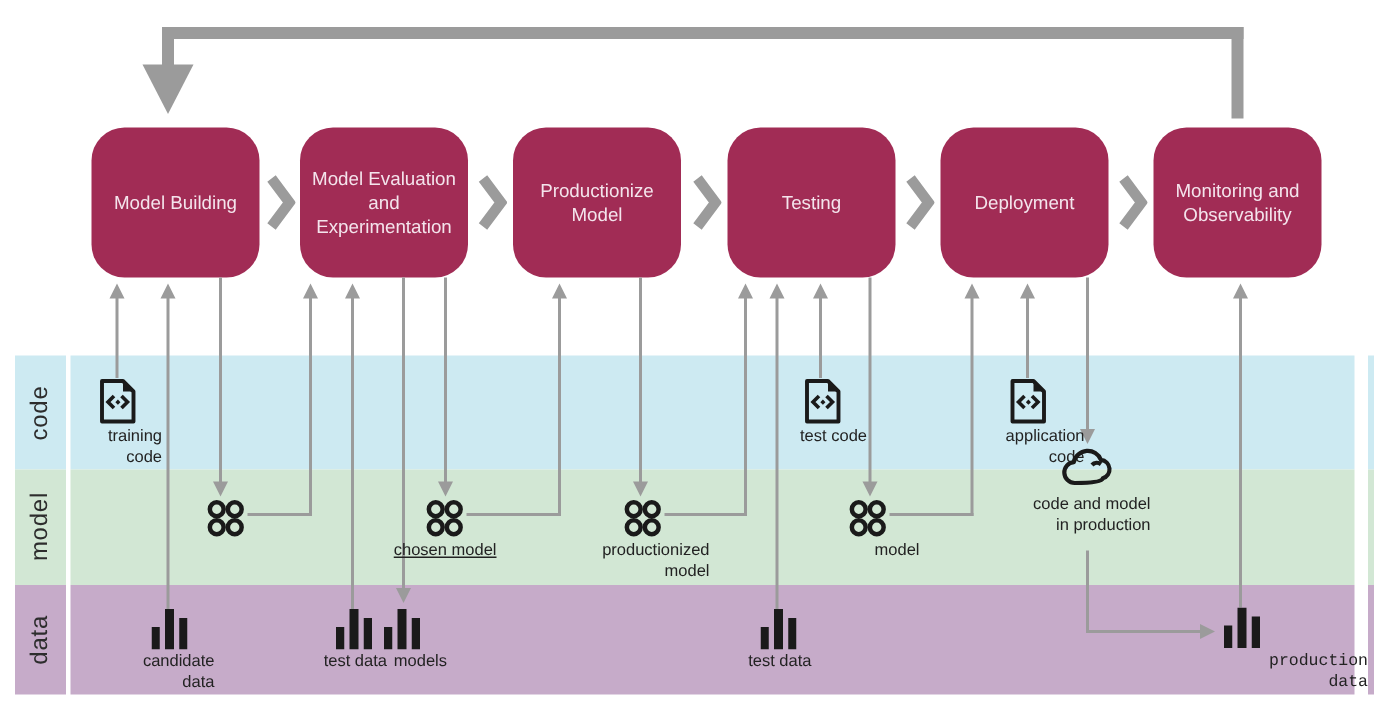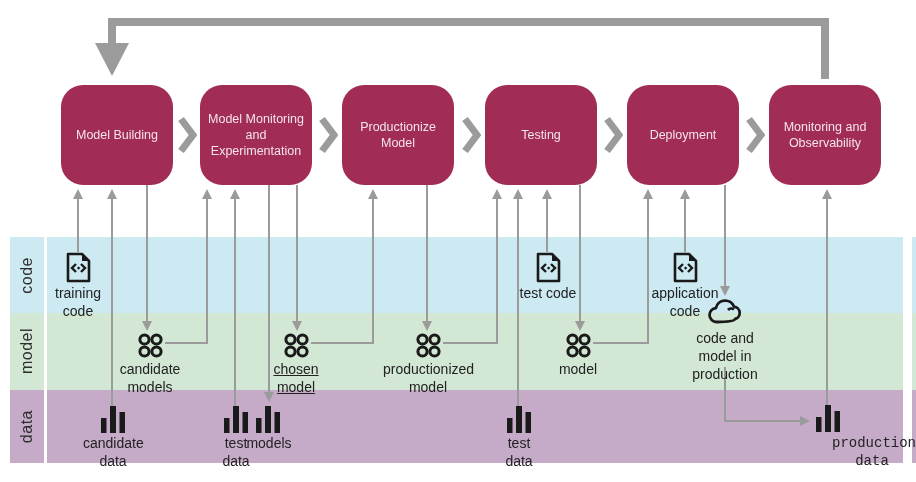--- a/index.html
+++ b/index.html
@@ -45,39 +45,39 @@
     border-top:5px solid transparent; border-bottom:5px solid transparent;
     border-left:10px solid var(--arrow);}
   
   .fb{position:absolute; background:var(--arrow);}
   .fb-head{position:absolute; width:0; height:0;
     border-left:17px solid transparent; border-right:17px solid transparent;
     border-top:33px solid var(--arrow);}
   
   .icon{position:absolute;}
   .art-label{
-    position:absolute; text-align:center; font-size:14px; line-height:1.27;
+    position:absolute; text-align:right; font-size:11px; line-height:1.27;
     color:var(--label-color);
   }
 </style>
 </head>
 <body>
 
 <div id="canvas">
 
   <div class="fb" style="left:108px; top:18px; width:721px; height:8px;"></div>
   <div class="fb" style="left:821px; top:18px; width:8px; height:61px;"></div>
   <div class="fb" style="left:108px; top:18px; width:8px; height:26px;"></div>
   <div class="fb-head" style="left:95px; top:43px;"></div>
 
   <div class="stage-box" style="left:61px;">
       <span>Model Building</span>
     </div>
   <div class="stage-box" style="left:200px;">
-      <span>Model Monitoring and Experimentation</span>
+      <span>Model Evaluation and Experimentation</span>
     </div>
   <div class="stage-box" style="left:342px;">
       <span>Productionize Model</span>
     </div>
   <div class="stage-box" style="left:485px;">
       <span>Testing</span>
     </div>
   <div class="stage-box" style="left:627px;">
       <span>Deployment</span>
     </div>
@@ -224,21 +224,20 @@
     <rect x="12.4" y="14.9" width="2.4" height="2.4" fill="#1a1a1a" transform="rotate(45 13.6 16.1)"></rect>
   </svg>
   <div class="art-label" style="left:647px; top:285px; width:76px;">application code</div>
 
   <svg class="icon" style="left:137px; top:332px;" width="27" height="27" viewBox="0 0 27 27">
     <circle cx="7.5" cy="7.5" r="4.6" fill="none" stroke="#1a1a1a" stroke-width="3"></circle>
       <circle cx="19.5" cy="7.5" r="4.6" fill="none" stroke="#1a1a1a" stroke-width="3"></circle>
     <circle cx="7.5" cy="19.5" r="4.6" fill="none" stroke="#1a1a1a" stroke-width="3"></circle>
       <circle cx="19.5" cy="19.5" r="4.6" fill="none" stroke="#1a1a1a" stroke-width="3"></circle>
   </svg>
-  <div class="art-label" style="left:110px; top:361px; width:80px;">candidate models</div>
 
   <svg class="icon" style="left:283px; top:332px;" width="27" height="27" viewBox="0 0 27 27">
     <circle cx="7.5" cy="7.5" r="4.6" fill="none" stroke="#1a1a1a" stroke-width="3"></circle>
       <circle cx="19.5" cy="7.5" r="4.6" fill="none" stroke="#1a1a1a" stroke-width="3"></circle>
     <circle cx="7.5" cy="19.5" r="4.6" fill="none" stroke="#1a1a1a" stroke-width="3"></circle>
       <circle cx="19.5" cy="19.5" r="4.6" fill="none" stroke="#1a1a1a" stroke-width="3"></circle>
   </svg>
   <div class="art-label" style="left:261px; top:361px; width:70px;text-decoration:underline;">chosen model</div>
 
   <svg class="icon" style="left:415px; top:332px;" width="27" height="27" viewBox="0 0 27 27">

